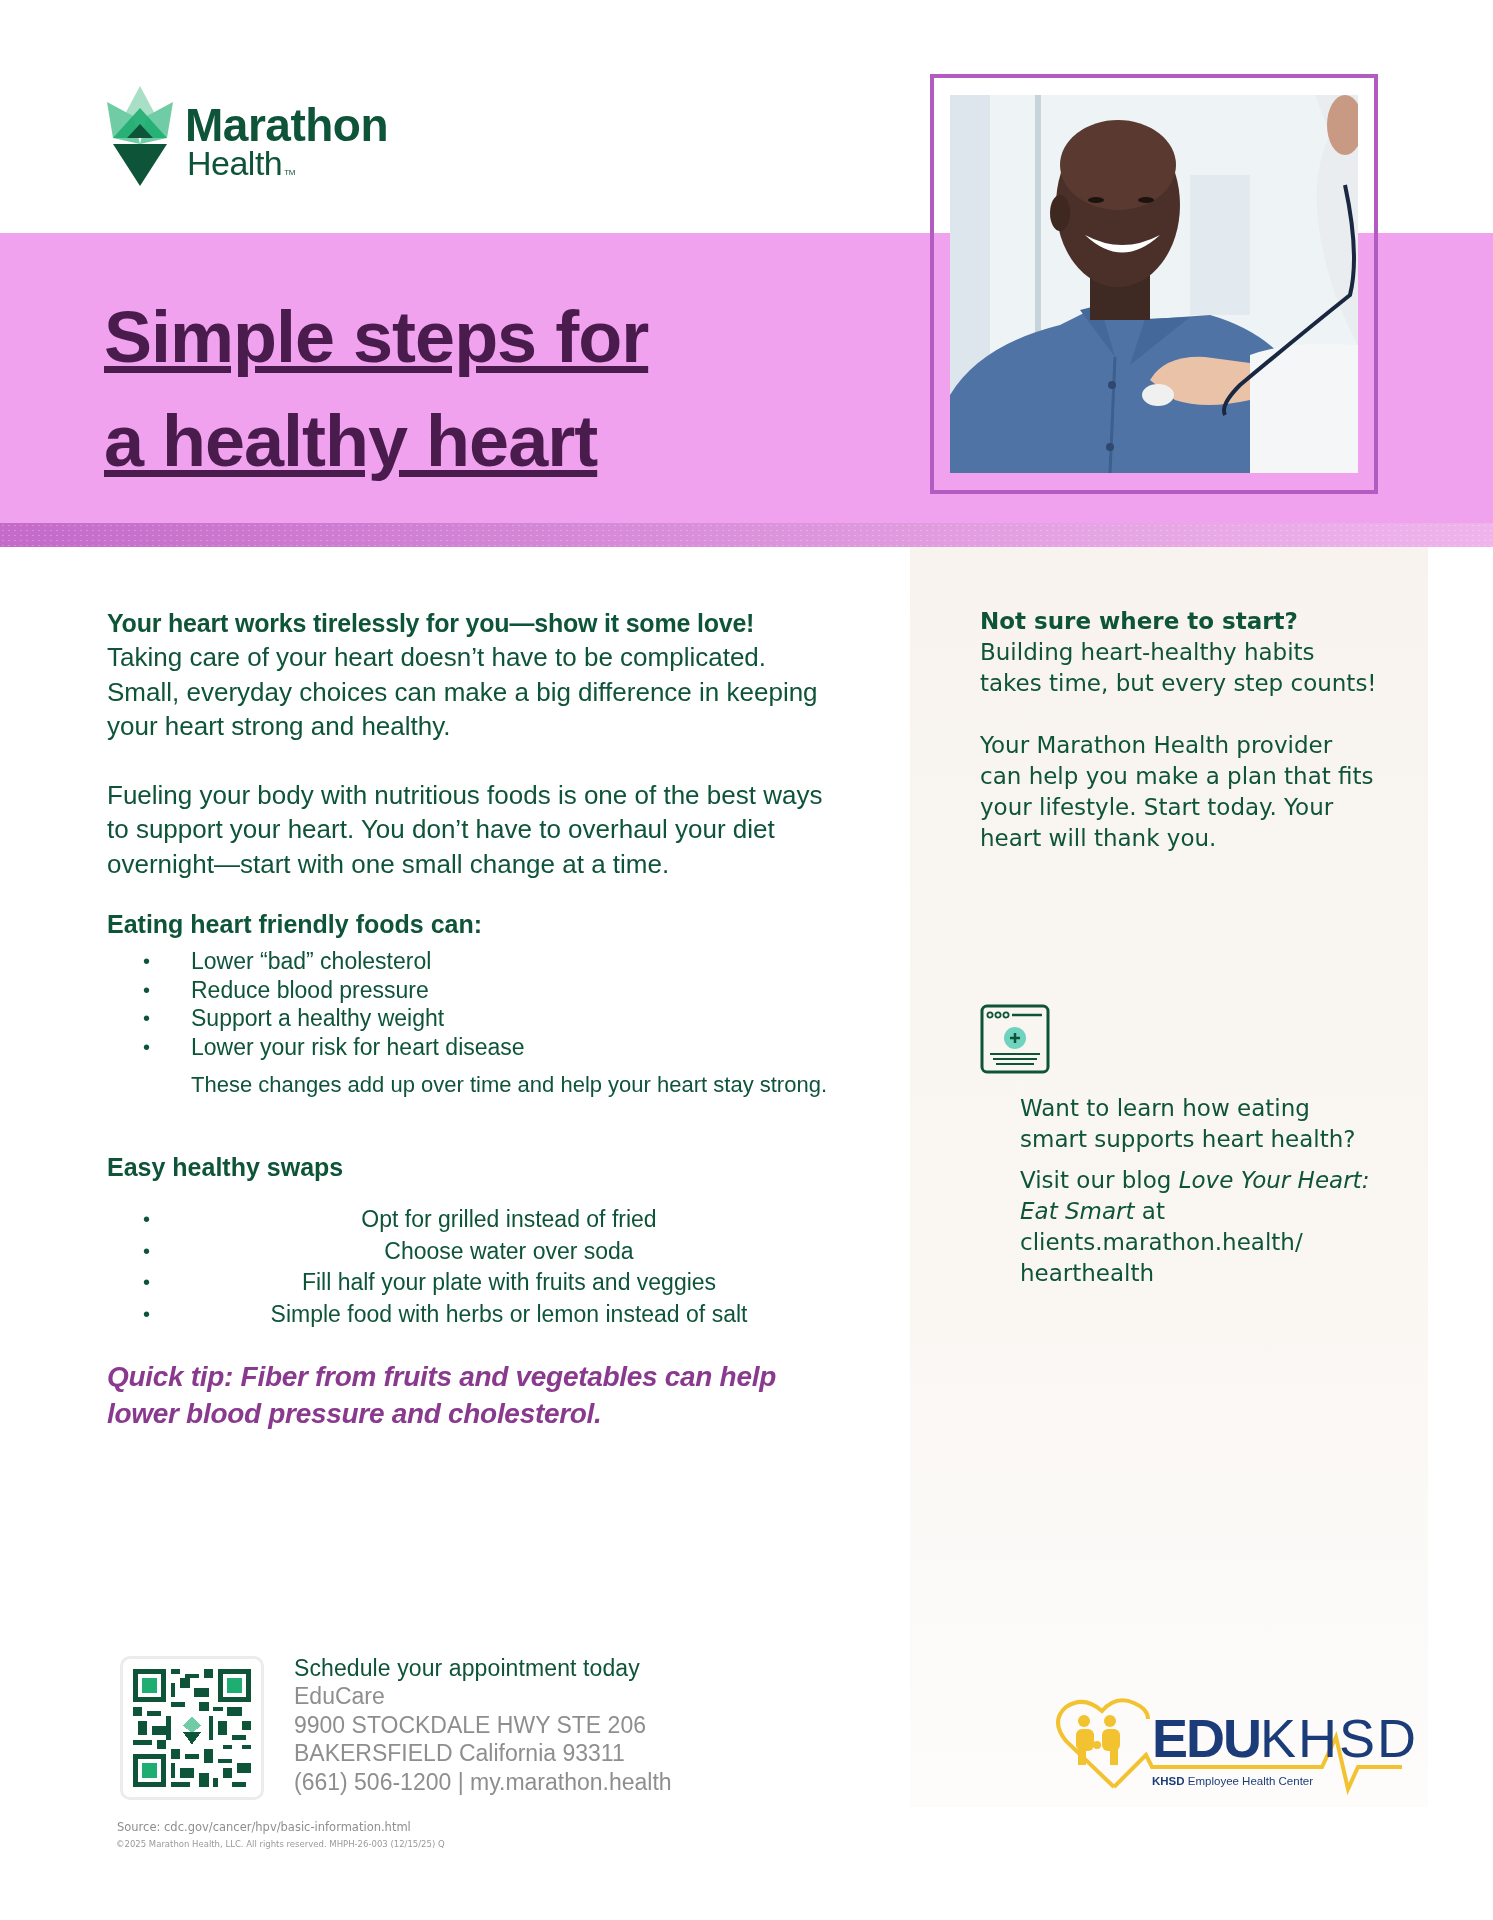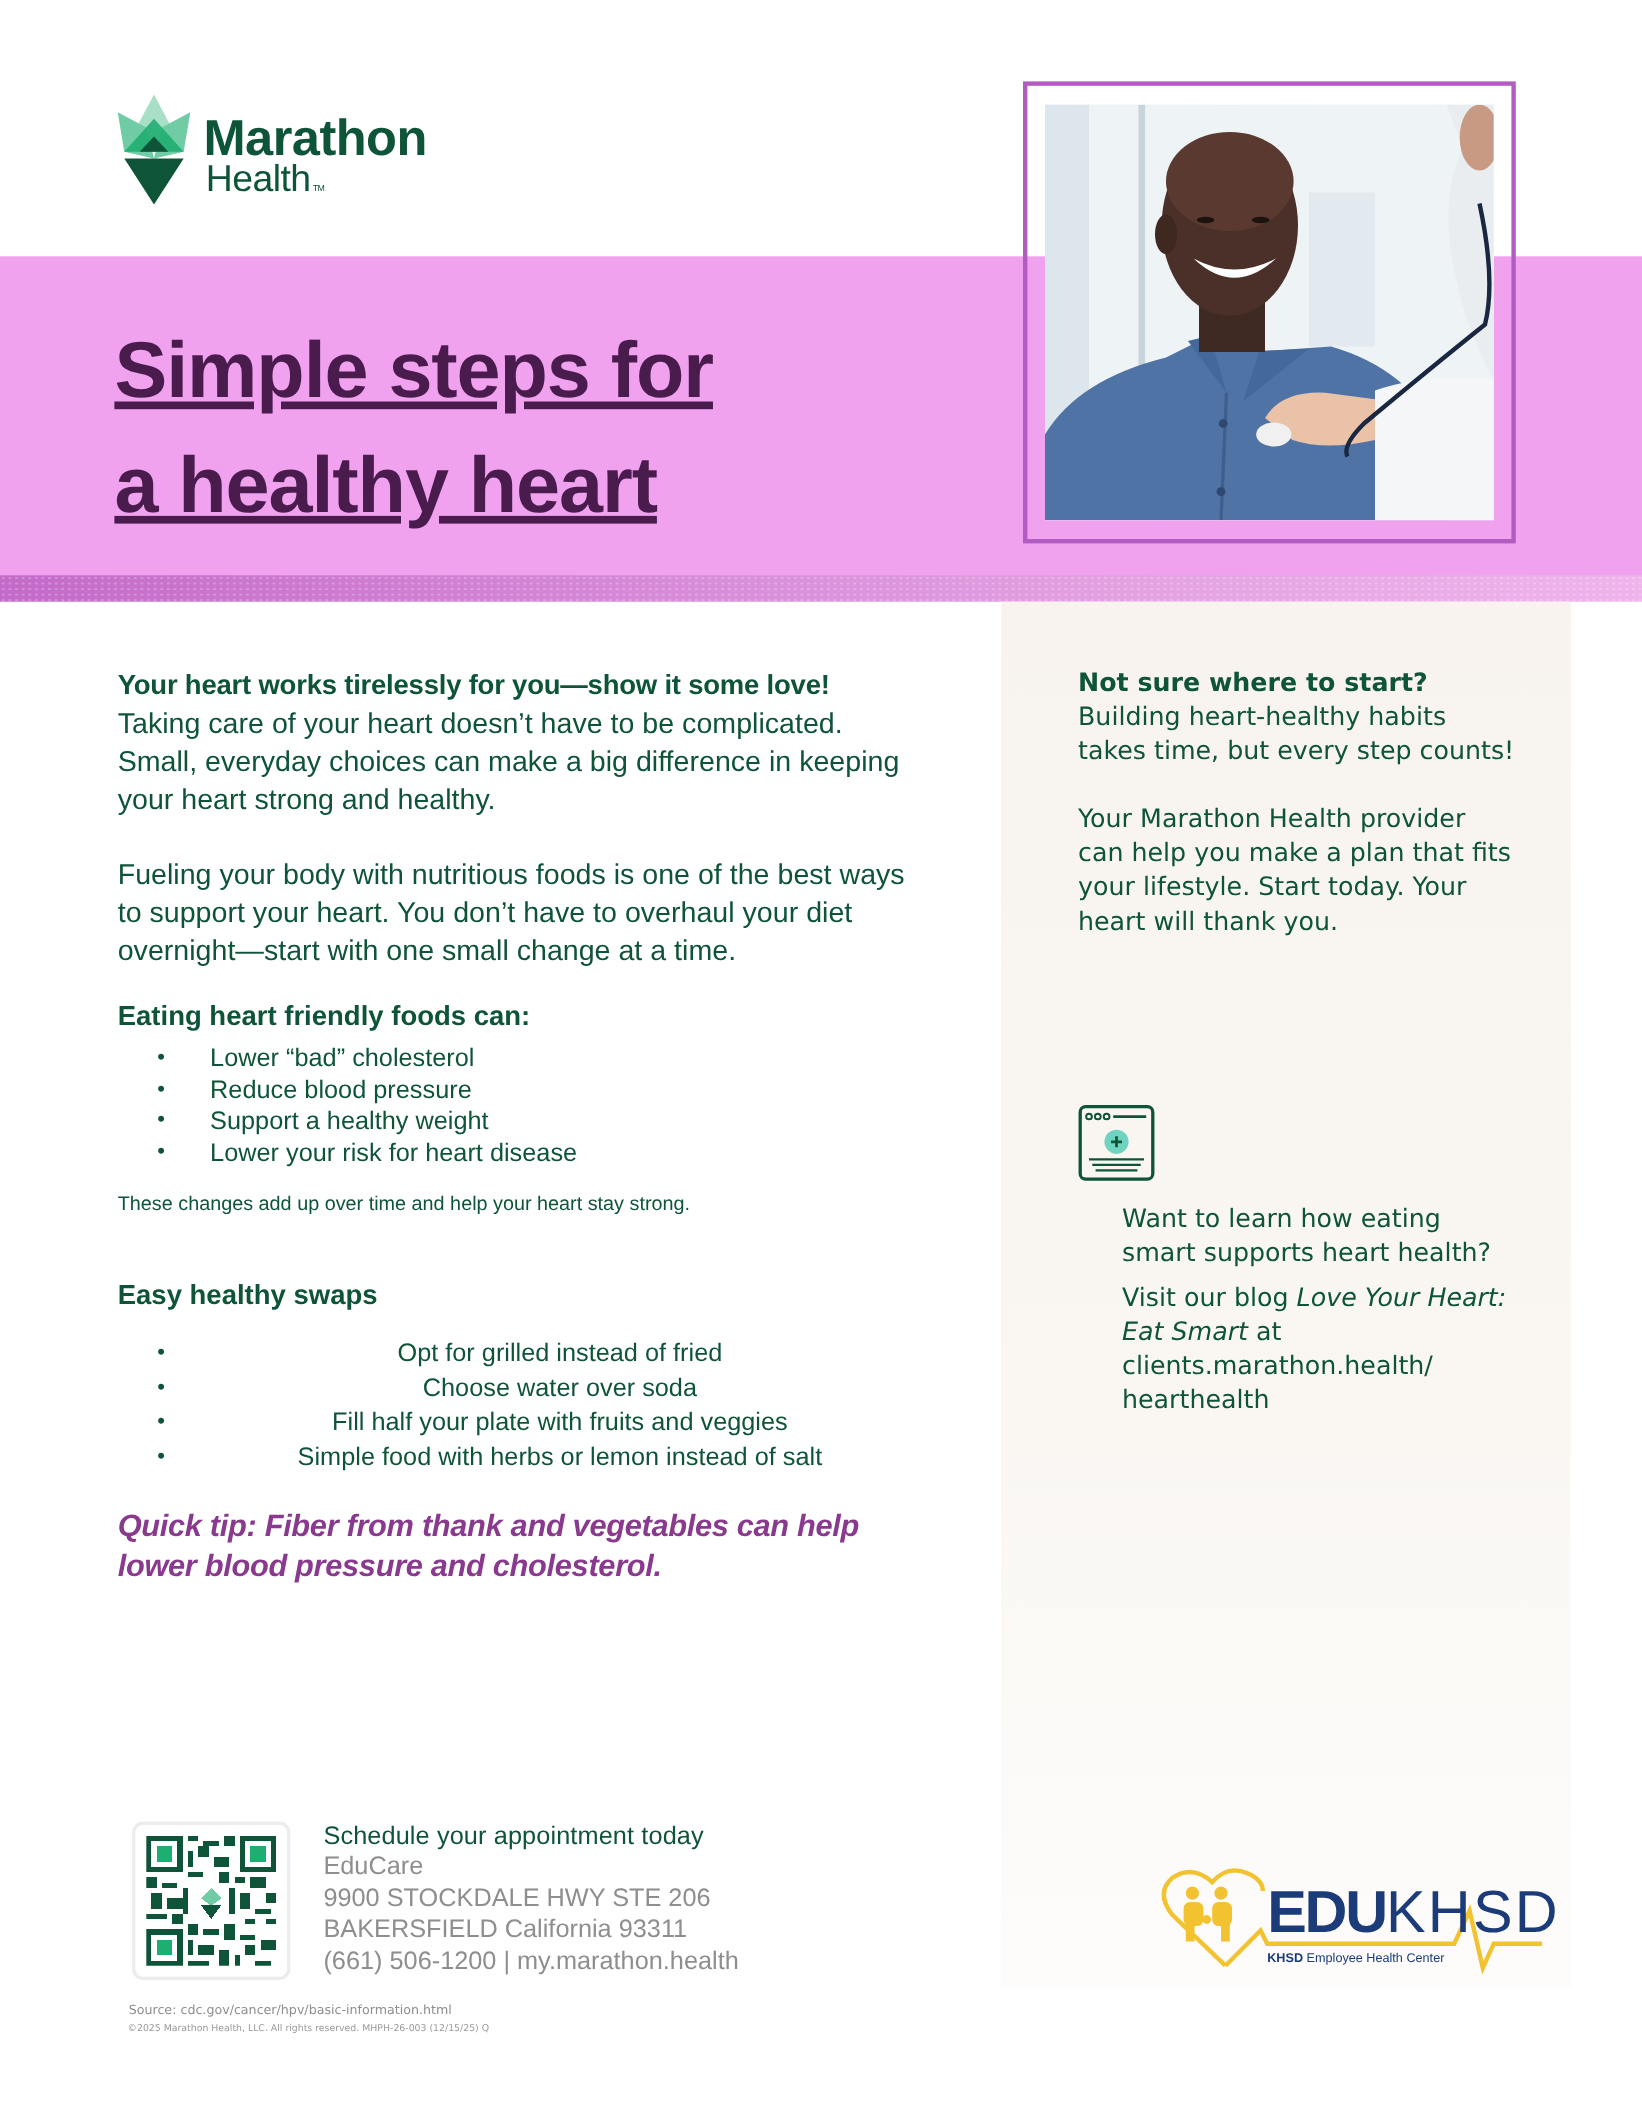--- a/index.html
+++ b/index.html
@@ -35,21 +35,21 @@
 
     
     .main { position: absolute; left: 107px; top: 606px; width: 720px; }
     .p { font-size: 26px; line-height: 34.5px; color: #0e5439; }
     .lead-bold { font-weight: 700; font-size: 25px; line-height: 34px; letter-spacing: -0.2px; }
     .gap1 { height: 34px; }
     .h3 { font-size: 25px; font-weight: 700; line-height: 34px; margin-top: 26px; color: #0e5439; }
     .bullets { list-style: none; margin-top: 6px; margin-left: 36px; }
     .bullets li { position: relative; padding-left: 48px; font-size: 23px; line-height: 28.5px; color: #0e5439; }
     .bullets li::before { content: "•"; position: absolute; left: 0; top: 0; font-size: 20px; }
-    .after-bullets { margin-top: 18px; font-size: 18px; line-height: 31px; }
+    .after-bullets { margin-top: 8px; font-size: 22px; line-height: 31px; text-align: right; }
     .swaps-head { margin-top: 50px; font-size: 25px; font-weight: 700; line-height: 34px; }
     .swaps { list-style: none; margin-top: 20px; margin-left: 36px; text-align: center; }
     .swaps li { position: relative; padding-left: 48px; font-size: 23px; line-height: 31.5px; color: #0e5439; }
     .swaps li::before { content: "•"; position: absolute; left: 0; top: 0; font-size: 20px; }
     .quick-tip { margin-top: 28px; font-size: 28px; line-height: 37px; font-style: italic; font-weight: 700; color: #8a3a8e; letter-spacing: -0.3px; }
 
     
     .side { position: absolute; left: 980px; top: 606px; width: 400px; }
     .side .p { font-size: 25px; line-height: 31px; font-family: "DejaVu Sans", sans-serif; font-size: 23px; }
     .side .bold { font-weight: 700; }
@@ -153,21 +153,21 @@
   <div class="p after-bullets">These changes add up over time and help your heart stay strong.</div>
 
   <div class="swaps-head">Easy healthy swaps</div>
   <ul class="swaps">
     <li>Opt for grilled instead of fried</li>
     <li>Choose water over soda</li>
     <li>Fill half your plate with fruits and veggies</li>
     <li>Simple food with herbs or lemon instead of salt</li>
   </ul>
 
-  <div class="quick-tip">Quick tip: Fiber from thank and vegetables can help lower blood pressure and cholesterol.</div>
+  <div class="quick-tip">Quick tip: Fiber from fruits and vegetables can help lower blood pressure and cholesterol.</div>
 </div>
 
 <div class="side">
   <div class="p bold">Not sure where to start?</div>
   <div class="p">Building heart-healthy habits takes time, but every step counts!</div>
   <div class="gap"></div>
   <div class="p">Your Marathon Health provider can help you make a plan that fits your lifestyle. Start today. Your heart will thank you.</div>
 </div>
 
 <svg class="web-icon" viewBox="0 0 70 70">

